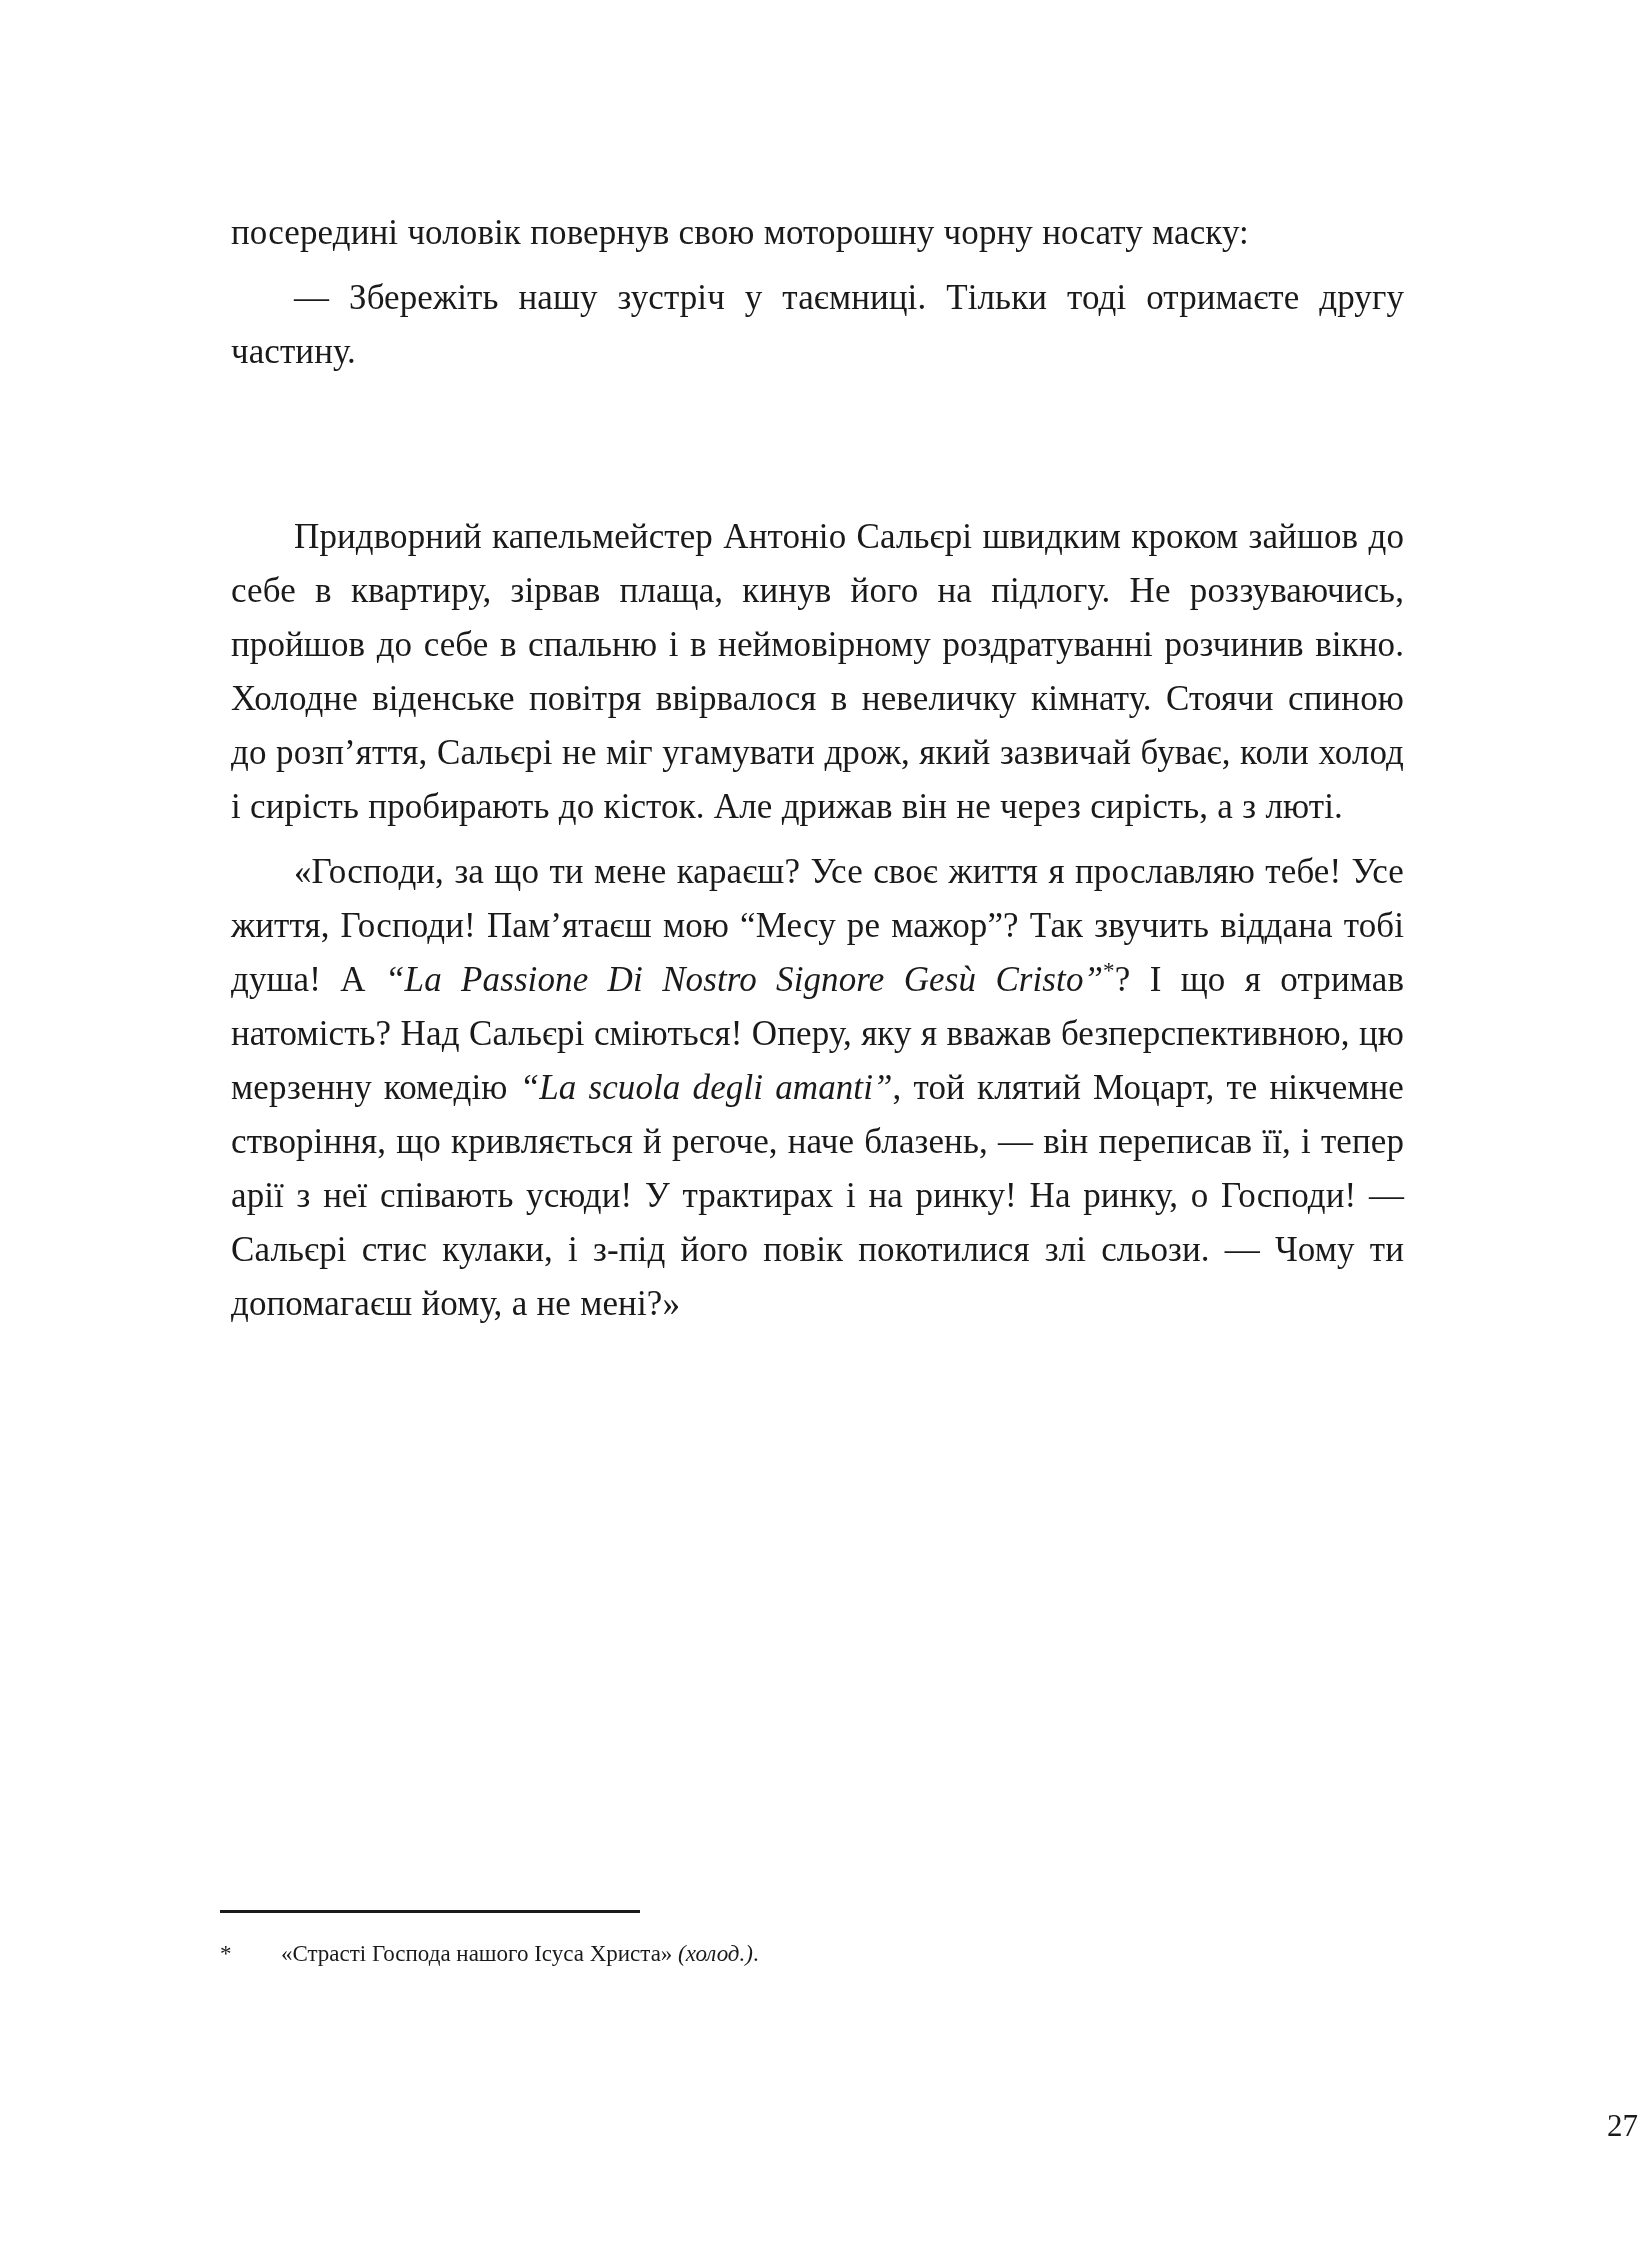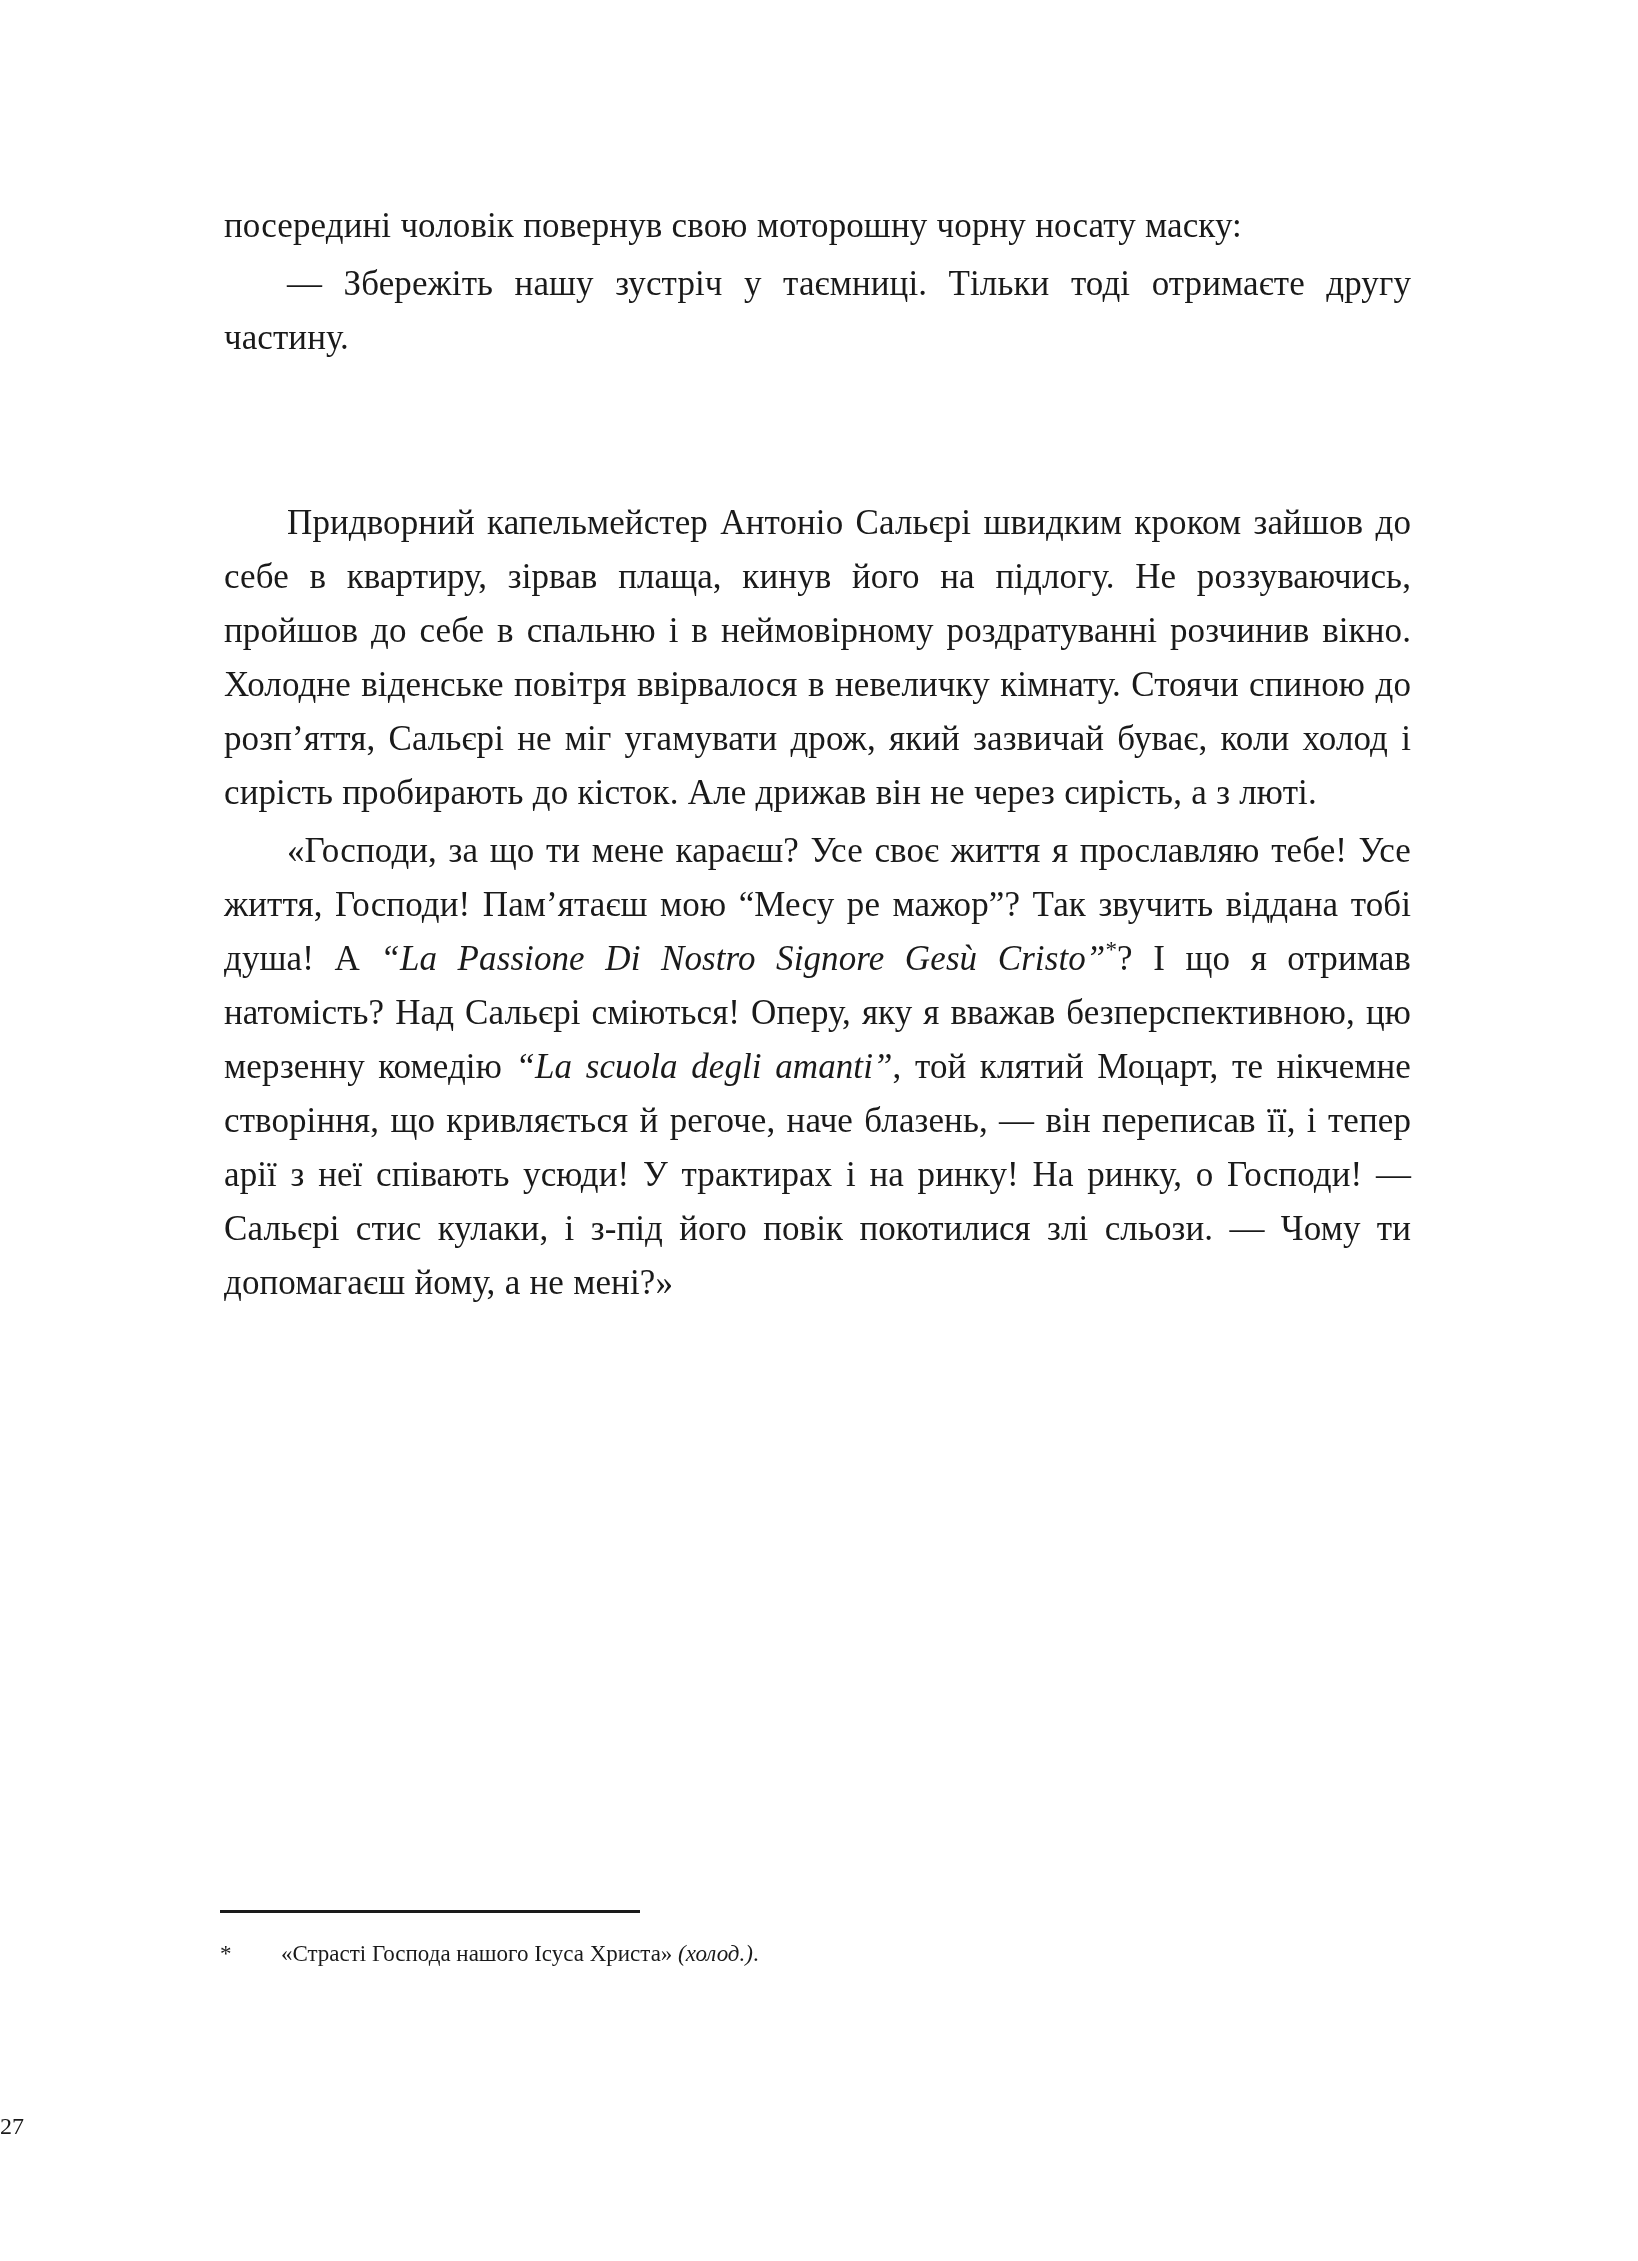--- a/index.html
+++ b/index.html
@@ -26,21 +26,21 @@
 
   
   .textblock {
     position: absolute;
     left: 220px;
     top: 195px;
     width: 1195px;
   }
 
   p.para {
-    margin: 4px;
+    margin: 11px;
     text-align: justify;
     text-justify: inter-word;
     font-size: 35px;
     line-height: 54px;
     letter-spacing: 0.1px;
     word-spacing: 0.4px;
     hyphens: manual;
   }
 
   p.indent {
@@ -93,22 +93,22 @@
   .footnote .fn-text {
     flex: 1 1 auto;
   }
 
   
   .folio {
     position: absolute;
     left: 0;
     top: 2109px;
     width: 1638px;
-    text-align: left;
-    font-size: 24px;
+    text-align: right;
+    font-size: 31px;
     line-height: 34px;
     color: #1a1a1a;
   }
 </style>
 </head>
 <body>
 
 <div class="page">
 
   <div class="textblock">

